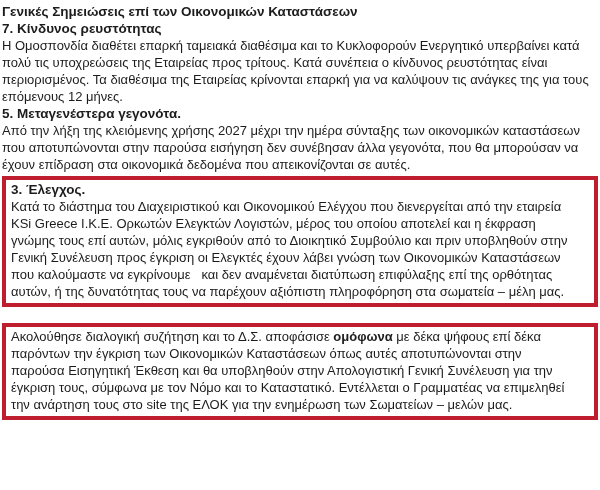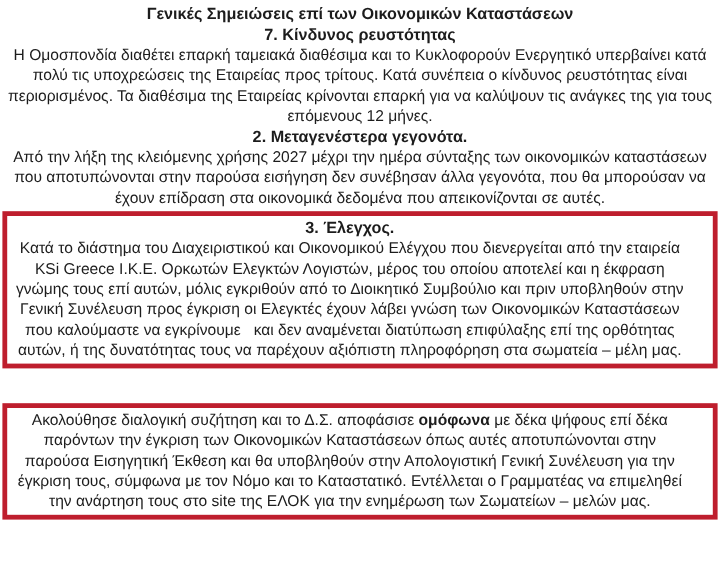--- a/index.html
+++ b/index.html
@@ -16,45 +16,43 @@
     line-height: 17px;
     padding: 3px 2px 0 2px;
     overflow: hidden;
   }
   .outside { margin-left: 2px; margin-right: 3px; }
   .doc-title,
   .section-heading {
     font-weight: bold;
     font-size: 13.5px;
     margin: 0;
-    text-align: center;
   }
   p.body-text {
     margin: 0;
     white-space: pre-wrap;
-    text-align: center;
   }
   .red-box {
     border: 4px solid var(--accent);
     padding: 1px 22px 3px 5px;
     margin: 3px 0 0 0;
     background: #ffffff;
   }
-  .red-box + .red-box { margin-top: 29px; }
+  .red-box + .red-box { margin-top: 16px; }
   .bold-inline { font-weight: bold; }
 </style>
 </head>
 <body>
 
 <div class="doc-title outside">Γενικές Σημειώσεις επί των Οικονομικών Καταστάσεων</div>
 
 <div class="section-heading outside">7. Κίνδυνος ρευστότητας</div>
 <p class="body-text outside">Η Ομοσπονδία διαθέτει επαρκή ταμειακά διαθέσιμα και το Κυκλοφορούν Ενεργητικό υπερβαίνει κατά πολύ τις υποχρεώσεις της Εταιρείας προς τρίτους. Κατά συνέπεια ο κίνδυνος ρευστότητας είναι περιορισμένος. Τα διαθέσιμα της Εταιρείας κρίνονται επαρκή για να καλύψουν τις ανάγκες της για τους επόμενους 12 μήνες.</p>
 
-<div class="section-heading outside">2. Μεταγενέστερα γεγονότα.</div>
+<div class="section-heading outside">5. Μεταγενέστερα γεγονότα.</div>
 <p class="body-text outside">Από την λήξη της κλειόμενης χρήσης 2027 μέχρι την ημέρα σύνταξης των οικονομικών καταστάσεων που αποτυπώνονται στην παρούσα εισήγηση δεν συνέβησαν άλλα γεγονότα, που θα μπορούσαν να έχουν επίδραση στα οικονομικά δεδομένα που απεικονίζονται σε αυτές.</p>
 
 <div class="red-box">
   <div class="section-heading">3. Έλεγχος.</div>
   <p class="body-text">Κατά το διάστημα του Διαχειριστικού και Οικονομικού Ελέγχου που διενεργείται από την εταιρεία KSi Greece Ι.Κ.Ε. Ορκωτών Ελεγκτών Λογιστών, μέρος του οποίου αποτελεί και η έκφραση γνώμης τους επί αυτών, μόλις εγκριθούν από το Διοικητικό Συμβούλιο και πριν υποβληθούν στην Γενική Συνέλευση προς έγκριση οι Ελεγκτές έχουν λάβει γνώση των Οικονομικών Καταστάσεων που καλούμαστε να εγκρίνουμε   και δεν αναμένεται διατύπωση επιφύλαξης επί της ορθότητας αυτών, ή της δυνατότητας τους να παρέχουν αξιόπιστη πληροφόρηση στα σωματεία – μέλη μας.</p>
 </div>
 
 <div class="red-box">
   <p class="body-text"><span>Ακολούθησε διαλογική συζήτηση και το Δ.Σ. αποφάσισε </span><span class="bold-inline">ομόφωνα</span><span> με δέκα ψήφους επί δέκα παρόντων την έγκριση των Οικονομικών Καταστάσεων όπως αυτές αποτυπώνονται στην παρούσα Εισηγητική Έκθεση και θα υποβληθούν στην Απολογιστική Γενική Συνέλευση για την έγκριση τους, σύμφωνα με τον Νόμο και το Καταστατικό. Εντέλλεται ο Γραμματέας να επιμεληθεί την ανάρτηση τους στο site της ΕΛΟΚ για την ενημέρωση των Σωματείων – μελών μας.</span></p>
 </div>

